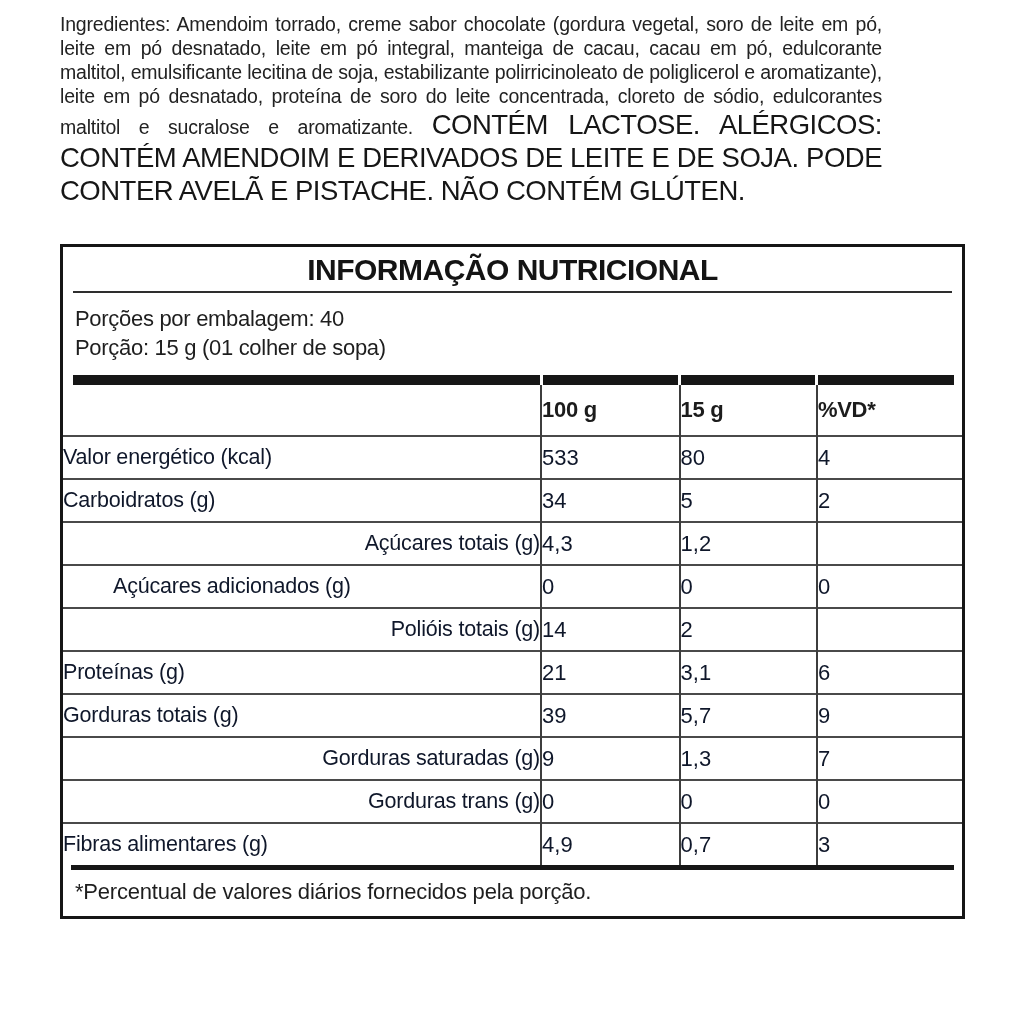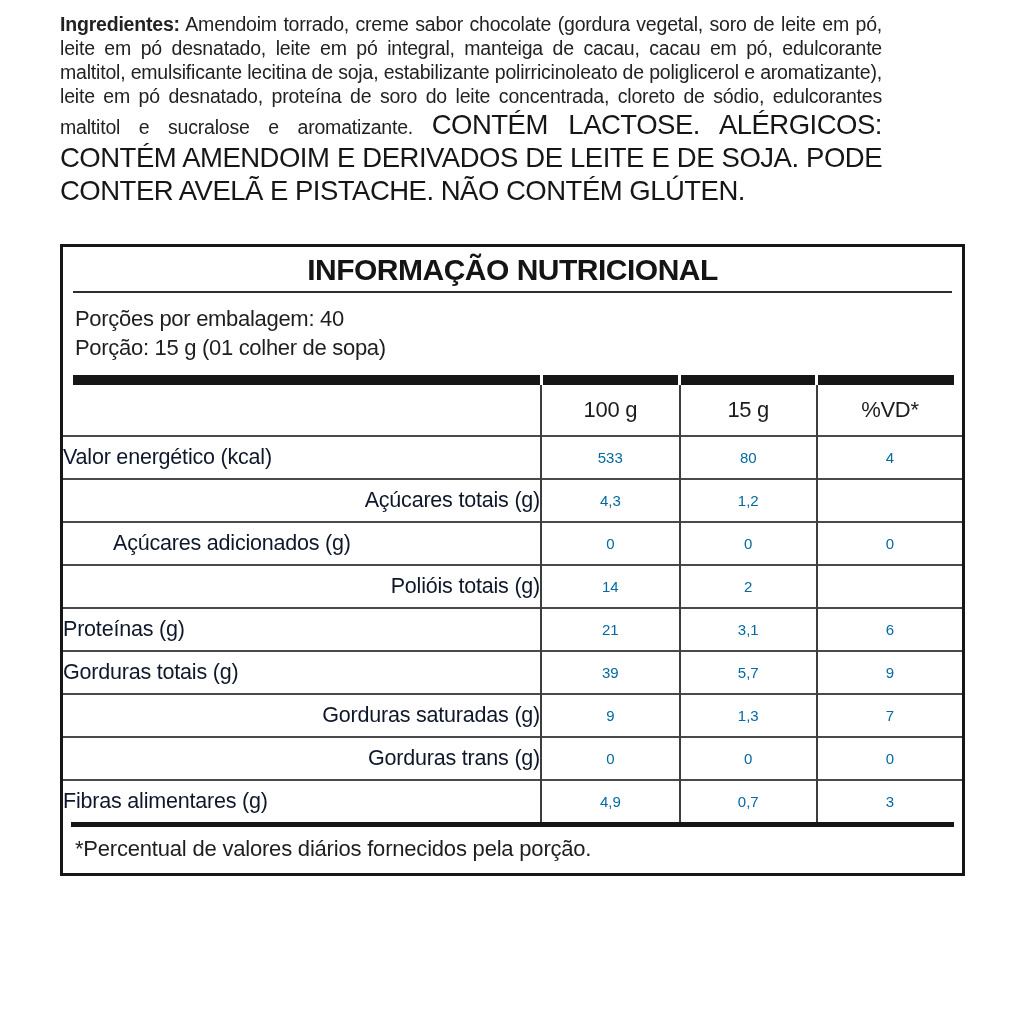--- a/index.html
+++ b/index.html
@@ -8,21 +8,21 @@
     font-family:"Liberation Sans", sans-serif; color:#1c1c1c;
     -webkit-font-smoothing:antialiased;
   }
   .page { padding:12px 0 0 60px; }
 
   
   .ingredients {
     width:822px; margin:0; text-align:justify;
     font-size:19.5px; line-height:24px; letter-spacing:-0.2px; color:#222;
   }
-  .ing-label { font-weight:bold; }
+  .ing-label { font-weight:normal; }
   .allergen {
     font-weight:normal; font-size:27.5px; line-height:33px;
     letter-spacing:-0.5px; color:#161616;
   }
 
   
   .ntable {
     border-collapse:collapse; table-layout:fixed;
     width:905px; margin-top:37px;
     border:3px solid #161616;
@@ -36,31 +36,31 @@
   .r-portions td {
     font-size:22px; line-height:29px; letter-spacing:-0.3px;
     padding:11px 0 13px 12px; color:#1e1e1e;
   }
   .r-bar td { height:10px; }
   .bar { height:10px; background:#161616; }
   .bar-l { margin-left:10px; }
   .bar-r { margin-right:8px; }
   .wgap { border-left:3px solid #ffffff; }
   .r-colhead td {
-    font-weight:normal; font-size:22px; text-align:center;
+    font-weight:bold; font-size:22px; 
     height:50px; vertical-align:middle; letter-spacing:-0.3px;
   }
   .cdiv { border-left:2px solid #3d3d3d; }
   .r-data td {
     border-top:2px solid #4a4a4a; height:41px; vertical-align:middle;
   }
   .lbl { font-size:21.5px; letter-spacing:-0.2px; padding-left:12px; color:#0f172a; }
   .i1 .lbl, .lbl.i1 { padding-left:27px;text-align:right; }
   .i2 .lbl, .lbl.i2 { padding-left:50px; }
-  .val { text-align:center; font-size:15px; color:#0369a1; }
+  .val { text-align:left; font-size:22px; color:#0f172a; }
   .rule5 { height:5px; background:#161616; margin:0 8px; }
   .r-foot td {
     font-size:22px; letter-spacing:-0.2px;
     padding:9px 0 11px 12px; color:#1e1e1e;
   }
 </style>
 </head>
 <body>
 
 <div class="page">
@@ -108,20 +108,26 @@
         <td class="cdiv">100 g</td>
         <td class="cdiv">15 g</td>
         <td class="cdiv">%VD*</td>
       </tr>
 
       <tr class="r-data">
         <td class="lbl">Valor energético (kcal)</td>
         <td class="val cdiv">533</td>
         <td class="val cdiv">80</td>
         <td class="val cdiv">4</td>
+      </tr>
+      <tr class="r-data">
+        <td class="lbl">Carboidratos (g)</td>
+        <td class="val cdiv">34</td>
+        <td class="val cdiv">5</td>
+        <td class="val cdiv">2</td>
       </tr>
       <tr class="r-data">
         <td class="lbl i1">Açúcares totais (g)</td>
         <td class="val cdiv">4,3</td>
         <td class="val cdiv">1,2</td>
         <td class="val cdiv"></td>
       </tr>
       <tr class="r-data">
         <td class="lbl i2">Açúcares adicionados (g)</td>
         <td class="val cdiv">0</td>

